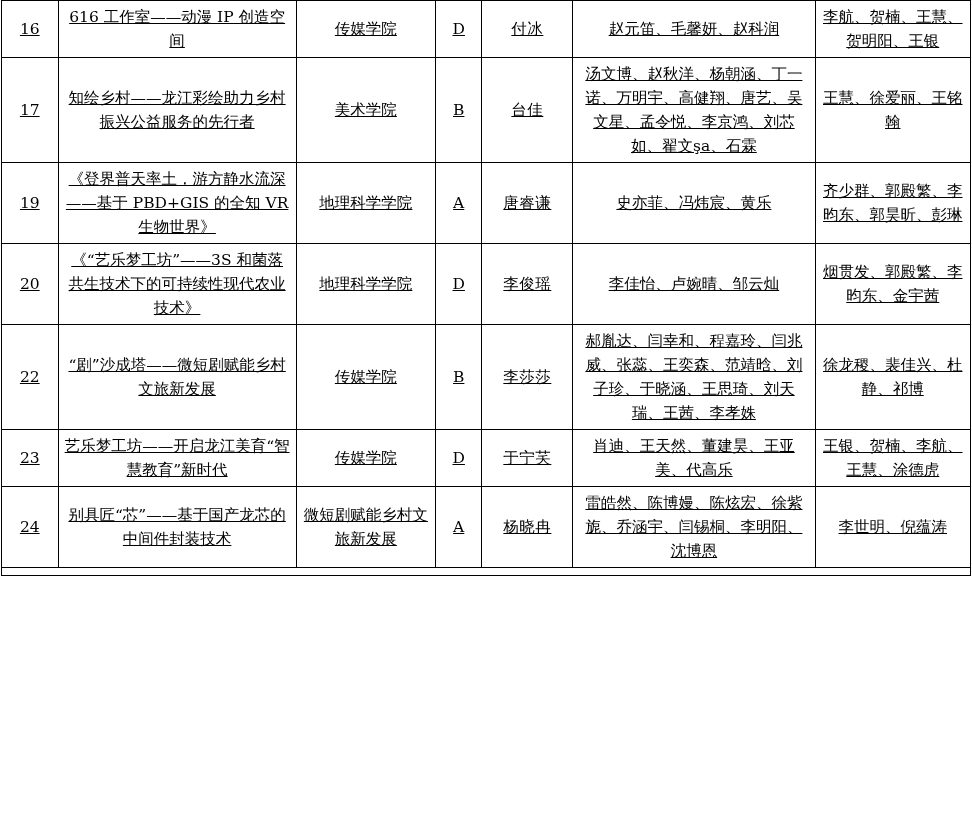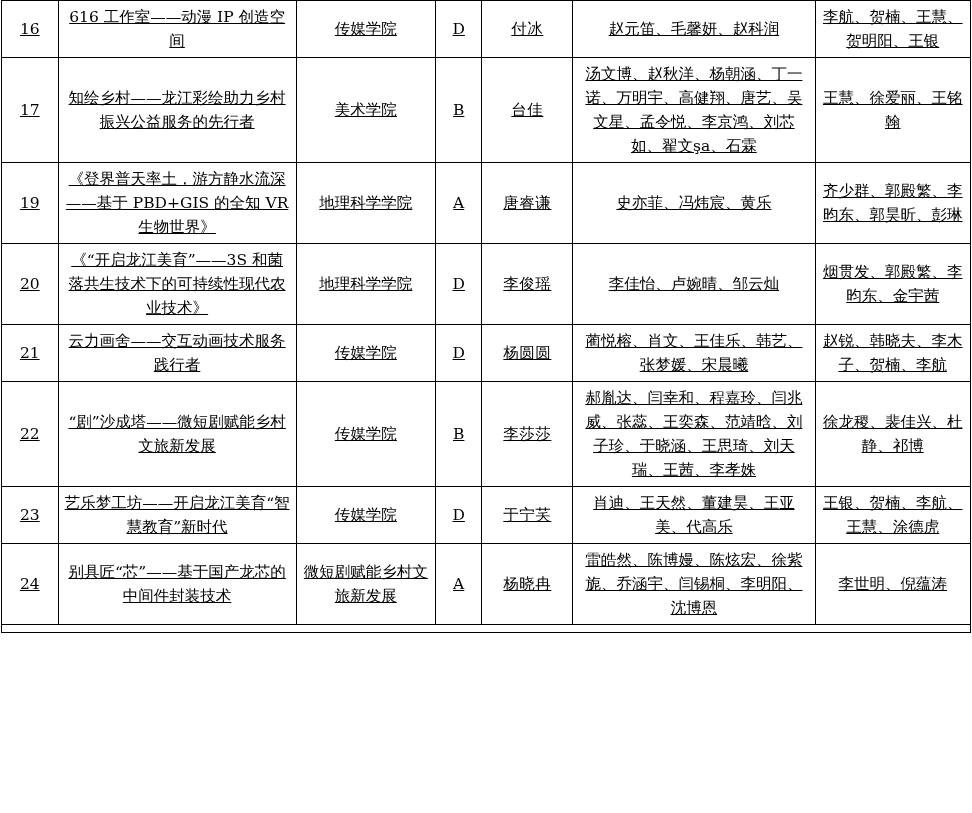--- a/index.html
+++ b/index.html
@@ -100,35 +100,26 @@
         <td class="idx">19</td>
         <td class="title">《登界普天率土，游方静水流深——基于 PBD+GIS 的全知 VR 生物世界》</td>
         <td class="dept">地理科学学院</td>
         <td class="grade">A</td>
         <td class="leader">唐睿谦</td>
         <td class="mem">史亦菲、冯炜宸、黄乐</td>
         <td class="tutor">齐少群、郭殿繁、李昀东、郭昊昕、彭琳</td>
       </tr>
       <tr>
         <td class="idx">20</td>
-        <td class="title">《“开启龙江美育”——3S 和菌落共生技术下的可持续性现代农业技术》</td>
+        <td class="title">《“艺乐梦工坊”——3S 和菌落共生技术下的可持续性现代农业技术》</td>
         <td class="dept">地理科学学院</td>
         <td class="grade">D</td>
         <td class="leader">李俊瑶</td>
         <td class="mem">李佳怡、卢婉晴、邹云灿</td>
         <td class="tutor">烟贯发、郭殿繁、李昀东、金宇茜</td>
-      </tr>
-      <tr>
-        <td class="idx">21</td>
-        <td class="title">云力画舍——交互动画技术服务践行者</td>
-        <td class="dept">传媒学院</td>
-        <td class="grade">D</td>
-        <td class="leader">杨圆圆</td>
-        <td class="mem">蔺悦榕、肖文、王佳乐、韩艺、张梦媛、宋晨曦</td>
-        <td class="tutor">赵锐、韩晓夫、李木子、贺楠、李航</td>
       </tr>
       <tr>
         <td class="idx">22</td>
         <td class="title">“剧”沙成塔——微短剧赋能乡村文旅新发展</td>
         <td class="dept">传媒学院</td>
         <td class="grade">B</td>
         <td class="leader">李莎莎</td>
         <td class="mem">郝胤达、闫幸和、程嘉玲、闫兆威、张蕊、王奕森、范靖晗、刘子珍、于晓涵、王思琦、刘天瑞、王茜、李孝姝</td>
         <td class="tutor">徐龙稷、裴佳兴、杜静、祁博</td>
       </tr>

